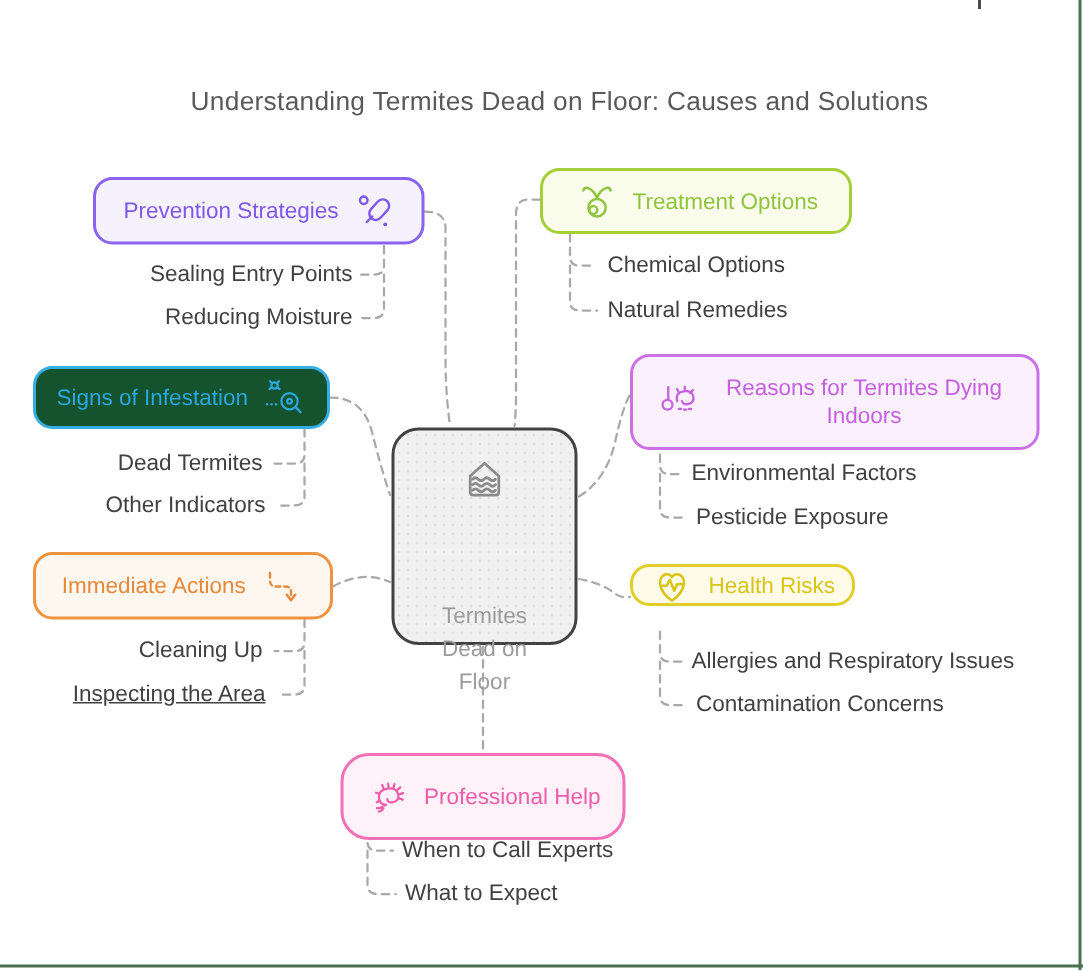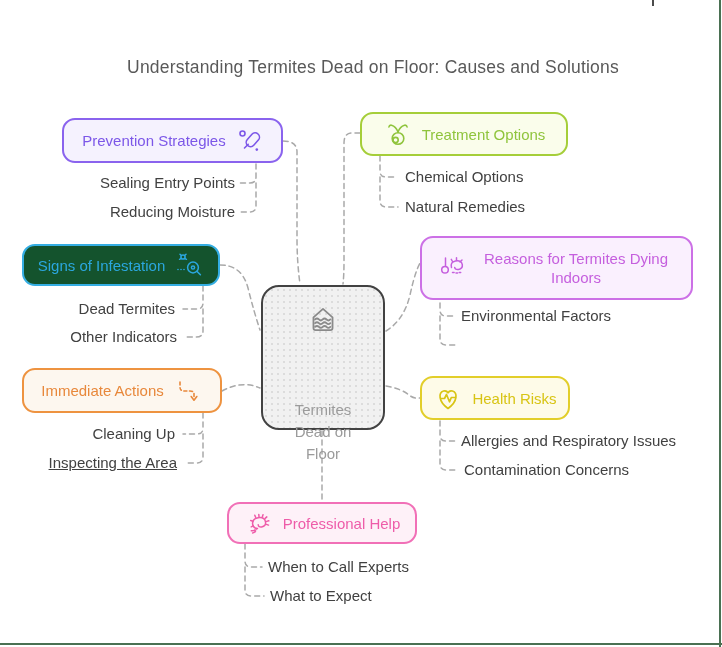--- a/index.html
+++ b/index.html
@@ -20,22 +20,22 @@
   .node .icon{display:flex;align-items:center;justify-content:center;flex:0 0 auto;}
   .node .icon svg{display:block;}
   .nlabel{white-space:nowrap;}
   .nlabel.wrap{white-space:normal;text-align:center;line-height:19px;}
   
   .prevention{left:62px;top:118px;width:221px;height:45px;border-color:#8a63ee;background:#f5f2fe;color:#7c57e8;}
   .treatment{left:360px;top:112px;width:208px;height:44px;border-color:#a5ce39;background:#fafdeb;color:#8fc43c;}
   .signs{left:22px;top:244px;width:198px;height:42px;border-color:#35aee3;background:#14532d;color:#2ba7df;}
   .reasons{left:420px;top:236px;width:273px;height:64px;border-color:#cc70e6;background:#faf0fe;color:#c55fde;}
   .immediate{left:22px;top:368px;width:200px;height:45px;border-color:#ee9340;background:#fdf7ef;color:#e8883b;}
-  .health{left:420px;top:376px;width:150px;height:44px;border-color:#e2ce2a;background:#fefbe8;color:#d8c414;}
-  .professional{left:227px;top:502px;width:190px;height:42px;border-color:#f170b7;background:#fef1f8;color:#ee5ca9;}
+  .health{left:420px;top:376px;width:150px;height:28px;border-color:#e2ce2a;background:#fefbe8;color:#d8c414;}
+  .professional{left:227px;top:502px;width:190px;height:58px;border-color:#f170b7;background:#fef1f8;color:#ee5ca9;border-radius:19px;}
   .center-node{
     position:absolute;left:261px;top:285px;width:124px;height:145px;box-sizing:border-box;
     border:2px solid #424242;border-radius:18px;
     background:#f1f1f1;
     background-image:radial-gradient(circle,#dcdcdc 0.8px,transparent 0.9px);
     background-size:6px 6px;
     display:flex;flex-direction:column;align-items:center;justify-content:flex-start;
     padding-top:15px;gap:9px;
   }
   .center-node .clabel{
@@ -147,20 +147,21 @@
         <path d="M8.5 5 V13"></path>
         <circle cx="8" cy="16.8" r="3.3"></circle>
         <path d="M14.5 14.5 q-1.5 -5.5 4 -6.5 q6 -1.2 6.8 3.6 q.6 4 -3.8 4.8 q-3.4.6 -3.8 -2"></path>
         <path d="M15.5 8.5 l-1.2 -2.2 M19.5 7.2 l0 -2.4 M23 9 l2 -2"></path>
         <path d="M15.5 19.5 h1.6 M19 20 h1.6 M22.3 19.6 h1.4"></path>
       </svg>
     </span>
     <span class="nlabel wrap" style="width:200px;">Reasons for Termites Dying Indoors</span>
   </div>
   <div class="leaf" style="left:461px;top:306px;">Environmental Factors</div>
+  <div class="leaf" style="left:464px;top:335px;">Pesticide Exposure</div>
 
   <div class="node immediate">
     <span class="nlabel">Immediate Actions</span>
     <span class="icon">
       <svg width="30" height="30" viewBox="0 0 30 30" stroke="currentColor" stroke-width="1.6" fill="none" stroke-linecap="round" stroke-linejoin="round">
         <path d="M7 6 V11 Q7 15 11 15 H17 Q21 15 21 18 V21.5" stroke-dasharray="3 2.6"></path>
         <path d="M18.2 20.5 L21 24.2 L23.8 20.5"></path>
       </svg>
     </span>
   </div>

